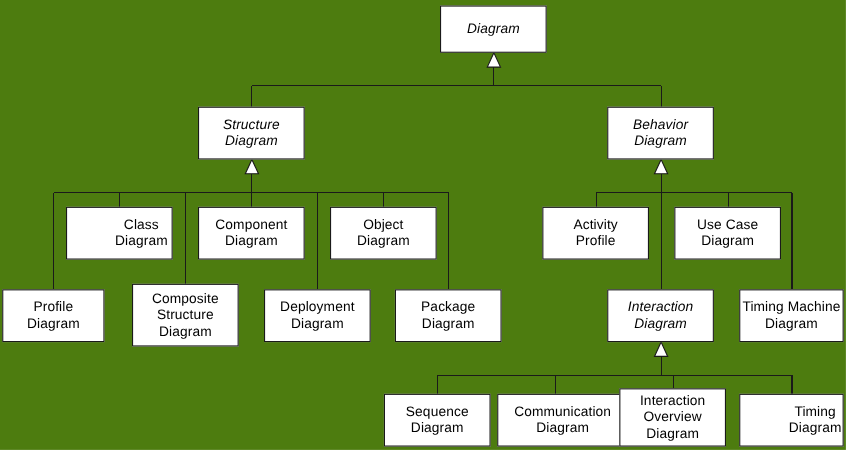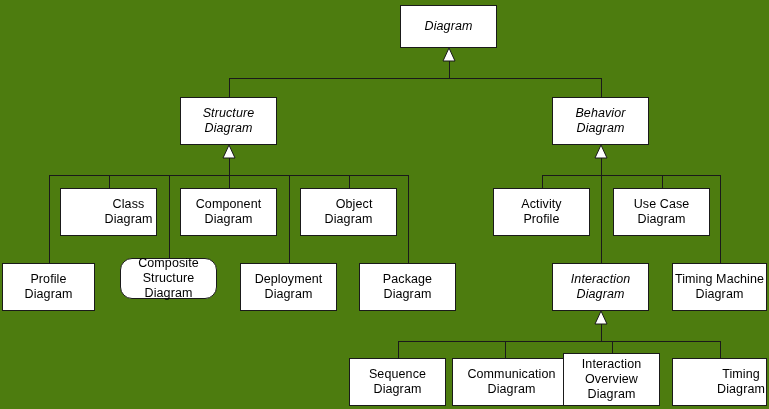--- a/index.html
+++ b/index.html
@@ -102,25 +102,25 @@
   <div id="nodes">
       <div class="node abstract" style="left: 400px; top: 5px; width: 97px; height: 43px;">Diagram</div>
       <div class="node abstract" style="left: 180px; top: 97px; width: 97px; height: 48px;">Structure
 Diagram</div>
       <div class="node abstract" style="left: 552px; top: 97px; width: 97px; height: 48px;">Behavior
 Diagram</div>
       <div class="node" style="left: 60px; top: 188px; width: 97px; height: 48px; padding-left: 40px;">Class
 Diagram</div>
       <div class="node" style="left: 180px; top: 188px; width: 97px; height: 48px;">Component
 Diagram</div>
-      <div class="node" style="left: 300px; top: 188px; width: 97px; height: 48px; text-align: right;">Object
+      <div class="node" style="left: 300px; top: 188px; width: 97px; height: 48px;">Object
 Diagram</div>
       <div class="node" style="left: 2px; top: 263px; width: 93px; height: 48px;">Profile
 Diagram</div>
-      <div class="node" style="left: 120px; top: 258px; width: 97px; height: 41px; border-radius: 12px;">Composite
+      <div class="node" style="left: 120px; top: 258px; width: 97px; height: 57px;">Composite
 Structure
 Diagram</div>
       <div class="node" style="left: 240px; top: 263px; width: 97px; height: 48px;">Deployment
 Diagram</div>
       <div class="node" style="left: 359px; top: 263px; width: 97px; height: 48px;">Package
 Diagram</div>
       <div class="node" style="left: 493px; top: 188px; width: 97px; height: 48px;">Activity
 Profile</div>
       <div class="node" style="left: 613px; top: 188px; width: 97px; height: 48px;">Use Case
 Diagram</div>

